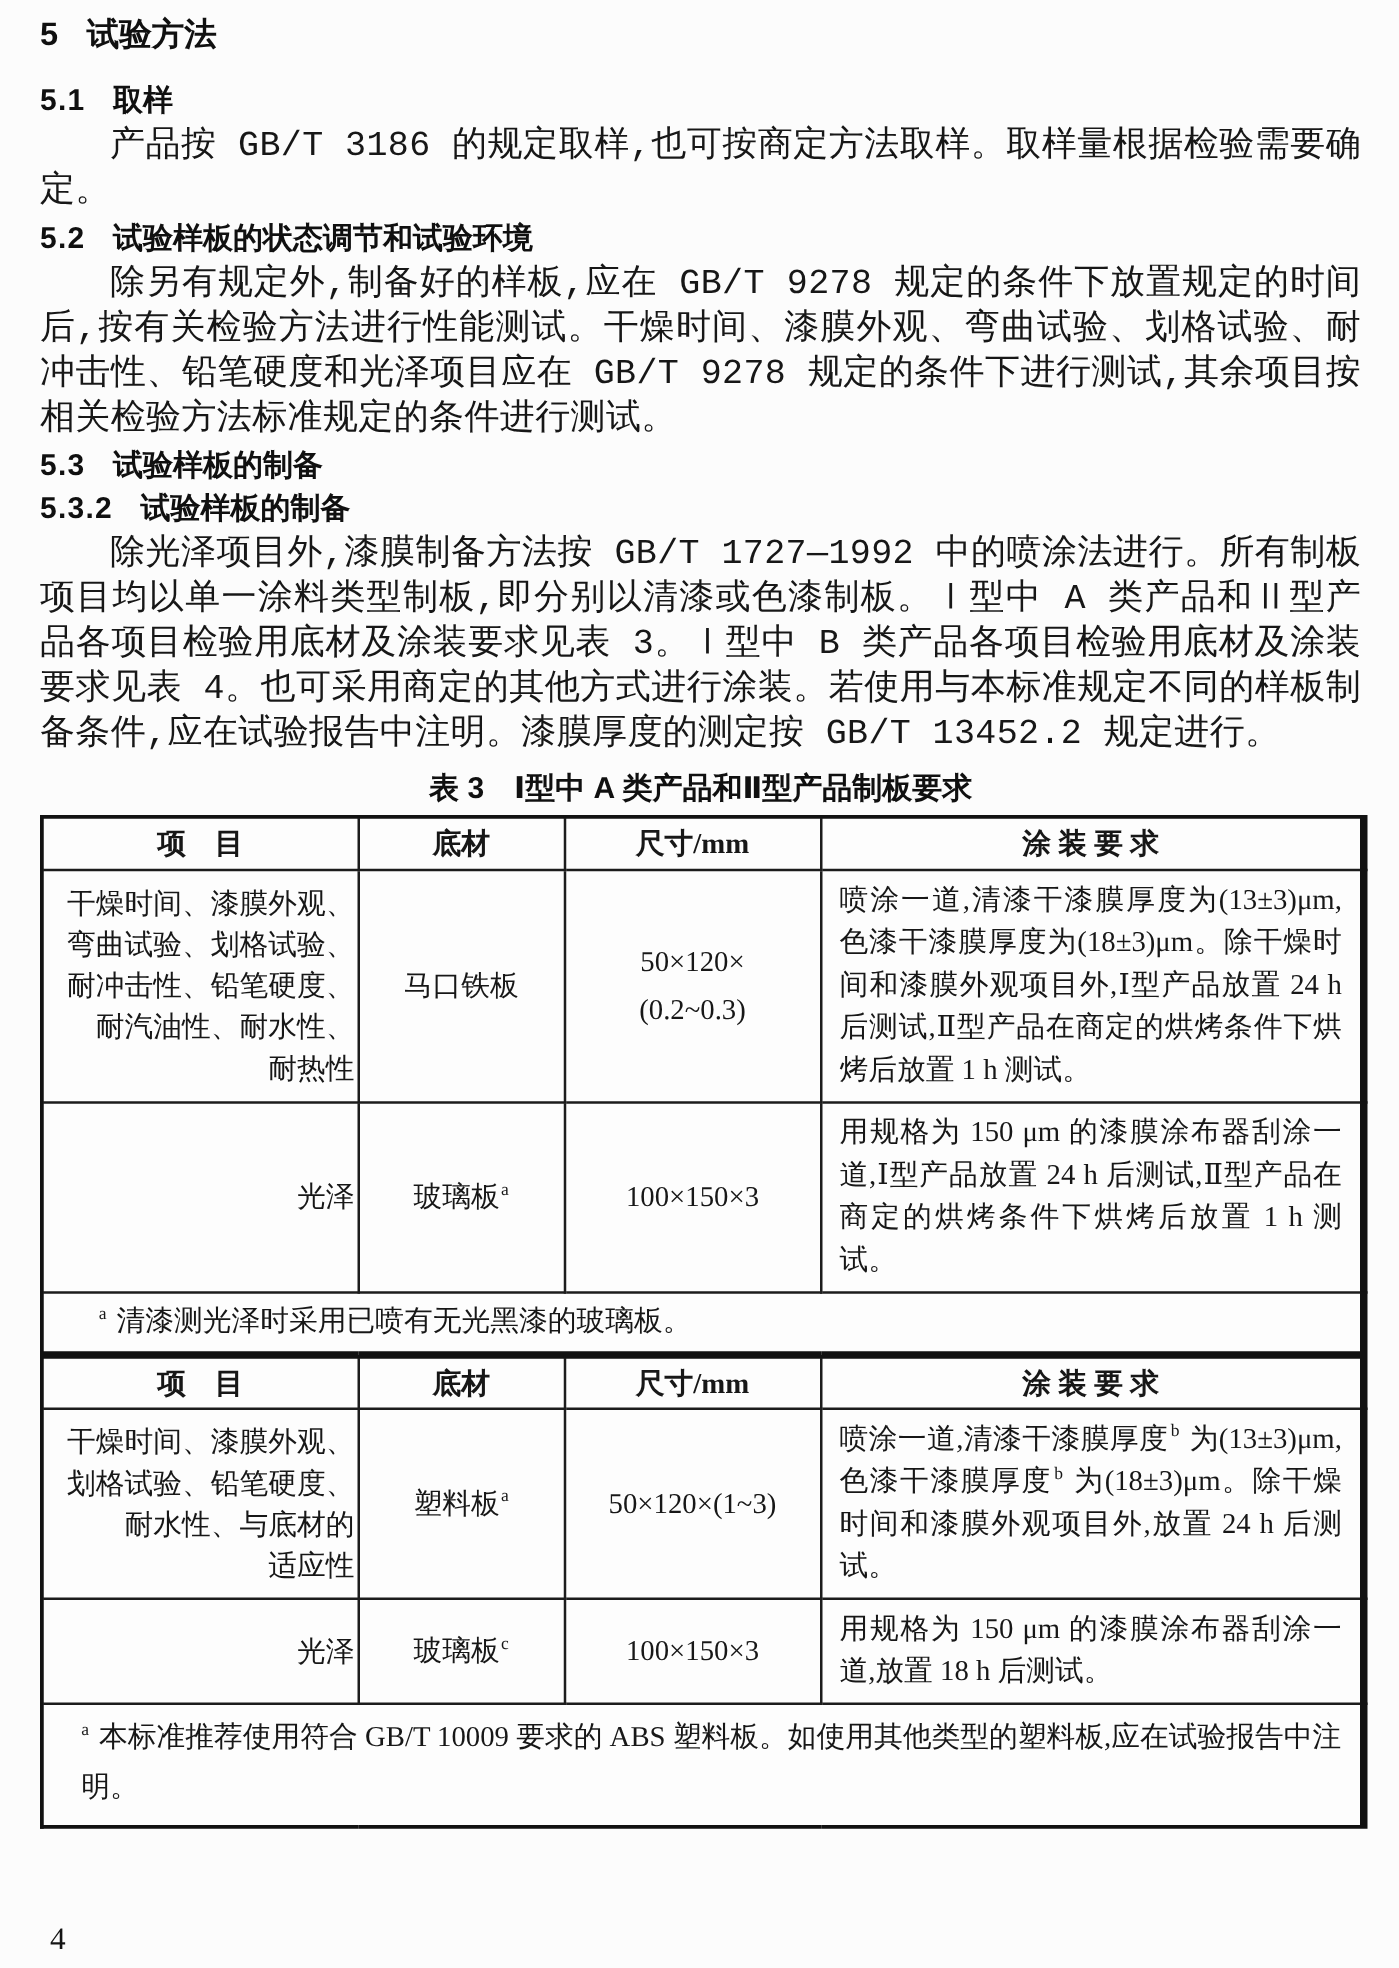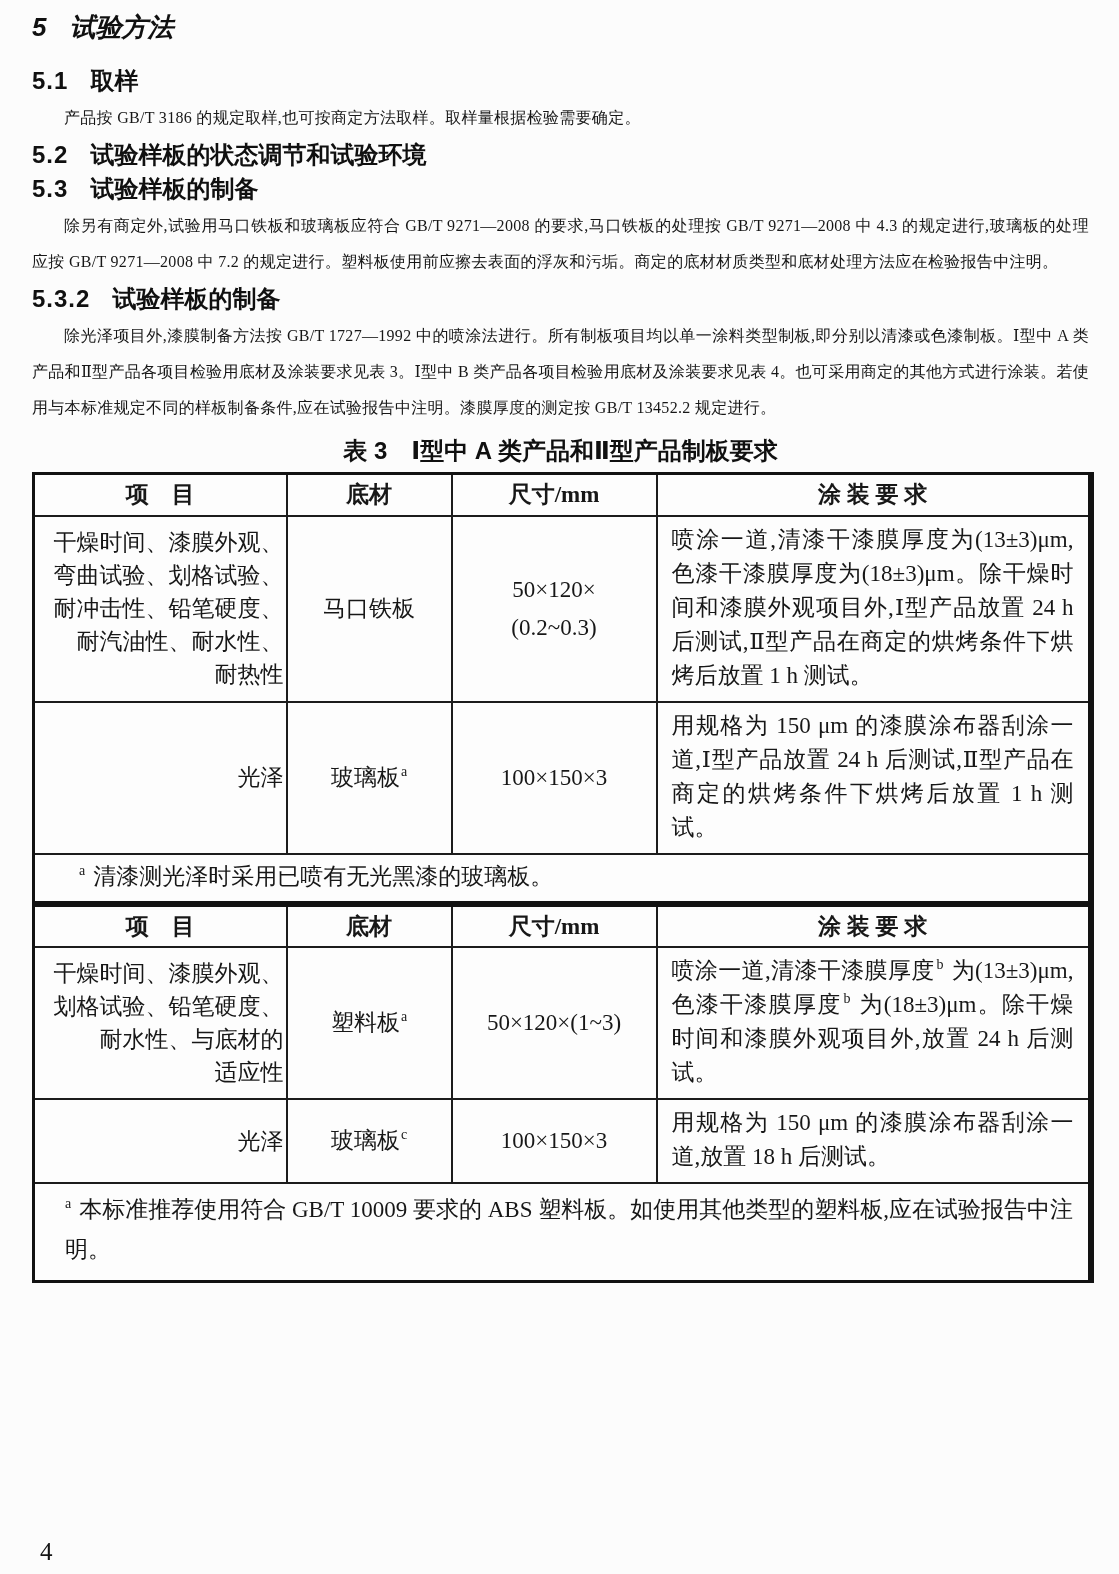--- a/index.html
+++ b/index.html
@@ -11,30 +11,31 @@
     font-family: "Liberation Serif", "DejaVu Serif", serif;
     position: relative;
     overflow: hidden;
   }
   .content { padding: 10px 30px 0 32px; }
 
   .hd {
     font-family: "Liberation Sans", "DejaVu Sans", sans-serif;
     font-weight: bold; color: #101010;
   }
-  .h-top { font-size: 26px; line-height: 34px; margin: 0 0 22px 0; font-style: italic; }
+  .h-top { font-size: 26px; line-height: 34px; margin: 0 0 22px 0; }
   .h-sub { font-size: 24px; line-height: 30px; margin: 4px 0 0 0; }
   .hd .num { margin-right: 22px; letter-spacing: 1px; }
 
   p.body {
-    font-size: 16px; line-height: 36px;
+    font-size: 28px; line-height: 36px;
     margin: 4px 0 0 0;
     text-indent: 2em;
     text-align: justify;
     letter-spacing: 0.3px;
+    font-family: Liberation Mono, monospace;
   }
 
   .caption { text-align: center; font-size: 24px; line-height: 30px; }
   .cap3 { margin: 10px 0 6px 0; }
   .cap4 { margin: 12px 0 6px 0; }
 
   table.std {
     border-collapse: collapse;
     width: 1057px;
     table-layout: fixed;
@@ -97,26 +98,26 @@
     </div>
 
     <div class="hd h-sub">
       <span class="num">5.1</span><span>取样</span>
     </div>
     <p class="body">产品按 GB/T 3186 的规定取样,也可按商定方法取样。取样量根据检验需要确定。</p>
 
     <div class="hd h-sub">
       <span class="num">5.2</span><span>试验样板的状态调节和试验环境</span>
     </div>
+    <p class="body">除另有规定外,制备好的样板,应在 GB/T 9278 规定的条件下放置规定的时间后,按有关检验方法进行性能测试。干燥时间、漆膜外观、弯曲试验、划格试验、耐冲击性、铅笔硬度和光泽项目应在 GB/T 9278 规定的条件下进行测试,其余项目按相关检验方法标准规定的条件进行测试。</p>
 
     <div class="hd h-sub">
       <span class="num">5.3</span><span>试验样板的制备</span>
     </div>
 
-    <p class="body">除另有商定外,试验用马口铁板和玻璃板应符合 GB/T 9271—2008 的要求,马口铁板的处理按 GB/T 9271—2008 中 4.3 的规定进行,玻璃板的处理应按 GB/T 9271—2008 中 7.2 的规定进行。塑料板使用前应擦去表面的浮灰和污垢。商定的底材材质类型和底材处理方法应在检验报告中注明。</p>
 
     <div class="hd h-sub">
       <span class="num">5.3.2</span><span>试验样板的制备</span>
     </div>
     <p class="body">除光泽项目外,漆膜制备方法按 GB/T 1727—1992 中的喷涂法进行。所有制板项目均以单一涂料类型制板,即分别以清漆或色漆制板。Ⅰ型中 A 类产品和Ⅱ型产品各项目检验用底材及涂装要求见表 3。Ⅰ型中 B 类产品各项目检验用底材及涂装要求见表 4。也可采用商定的其他方式进行涂装。若使用与本标准规定不同的样板制备条件,应在试验报告中注明。漆膜厚度的测定按 GB/T 13452.2 规定进行。</p>
 
     <div class="hd caption cap3">表 3　Ⅰ型中 A 类产品和Ⅱ型产品制板要求</div>
 
     <table class="std">
       <colgroup>

